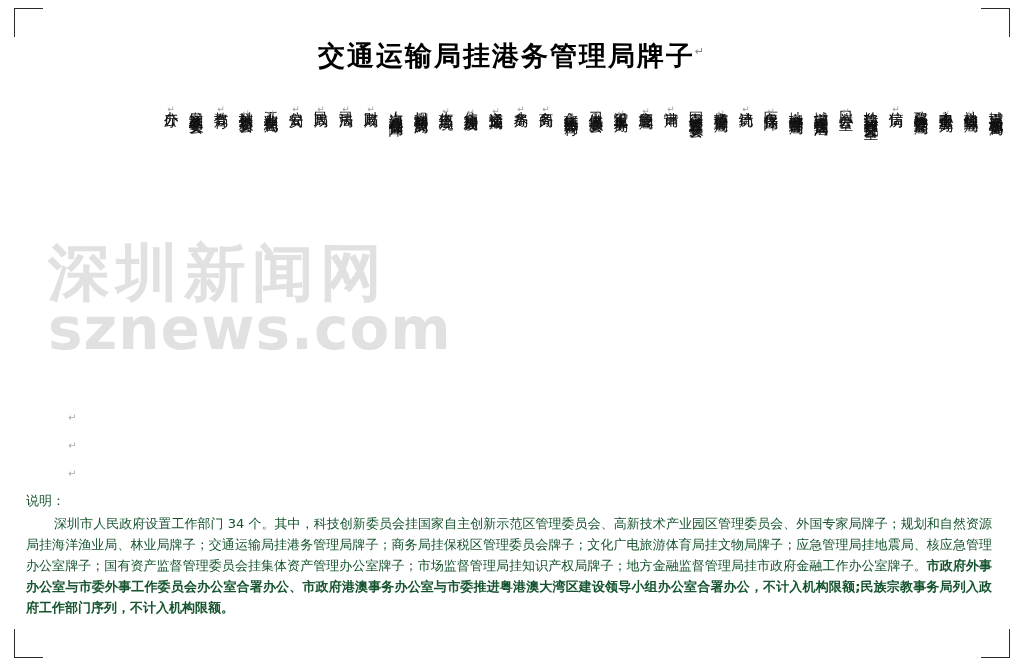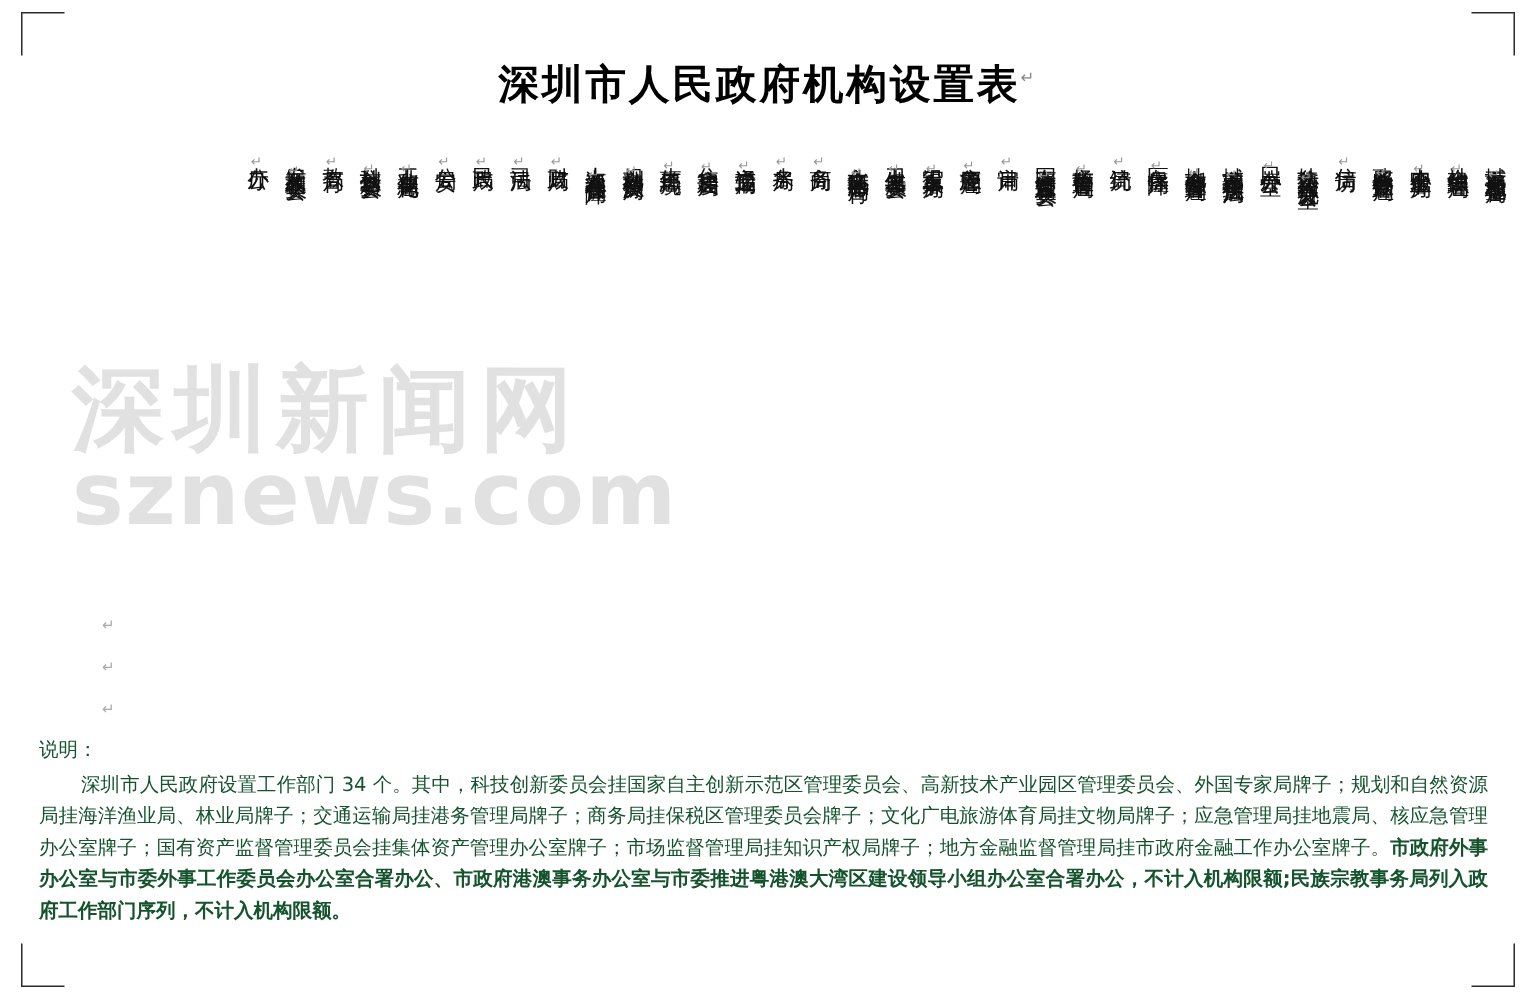--- a/index.html
+++ b/index.html
@@ -150,21 +150,21 @@
 <body>
 
 <div class="page">
 
   <span class="crop tl"></span>
   <span class="crop tr"></span>
   <span class="crop bl"></span>
   <span class="crop br"></span>
 
   <div class="doc-title">
-    <span>深圳市人民政府机构设置表</span><span class="title-mark">↵</span>
+    <span>交通运输局挂港务管理局牌子</span><span class="title-mark">↵</span>
   </div>
 
   <div class="dept-grid">
       <div class="dept"><span>城市更新和土地整备局</span><span class="mk">↵</span></div>
       <div class="dept"><span>社会组织管理局</span><span class="mk">↵</span></div>
       <div class="dept"><span>中小企业服务局</span><span class="mk">↵</span></div>
       <div class="dept"><span>政务服务数据管理局</span><span class="mk">↵</span></div>
       <div class="dept"><span>信访局</span><span class="mk">↵</span></div>
       <div class="dept"><span>扶贫协作和合作交流办公室</span><span class="mk">↵</span></div>
       <div class="dept"><span>口岸办公室</span><span class="mk">↵</span></div>

